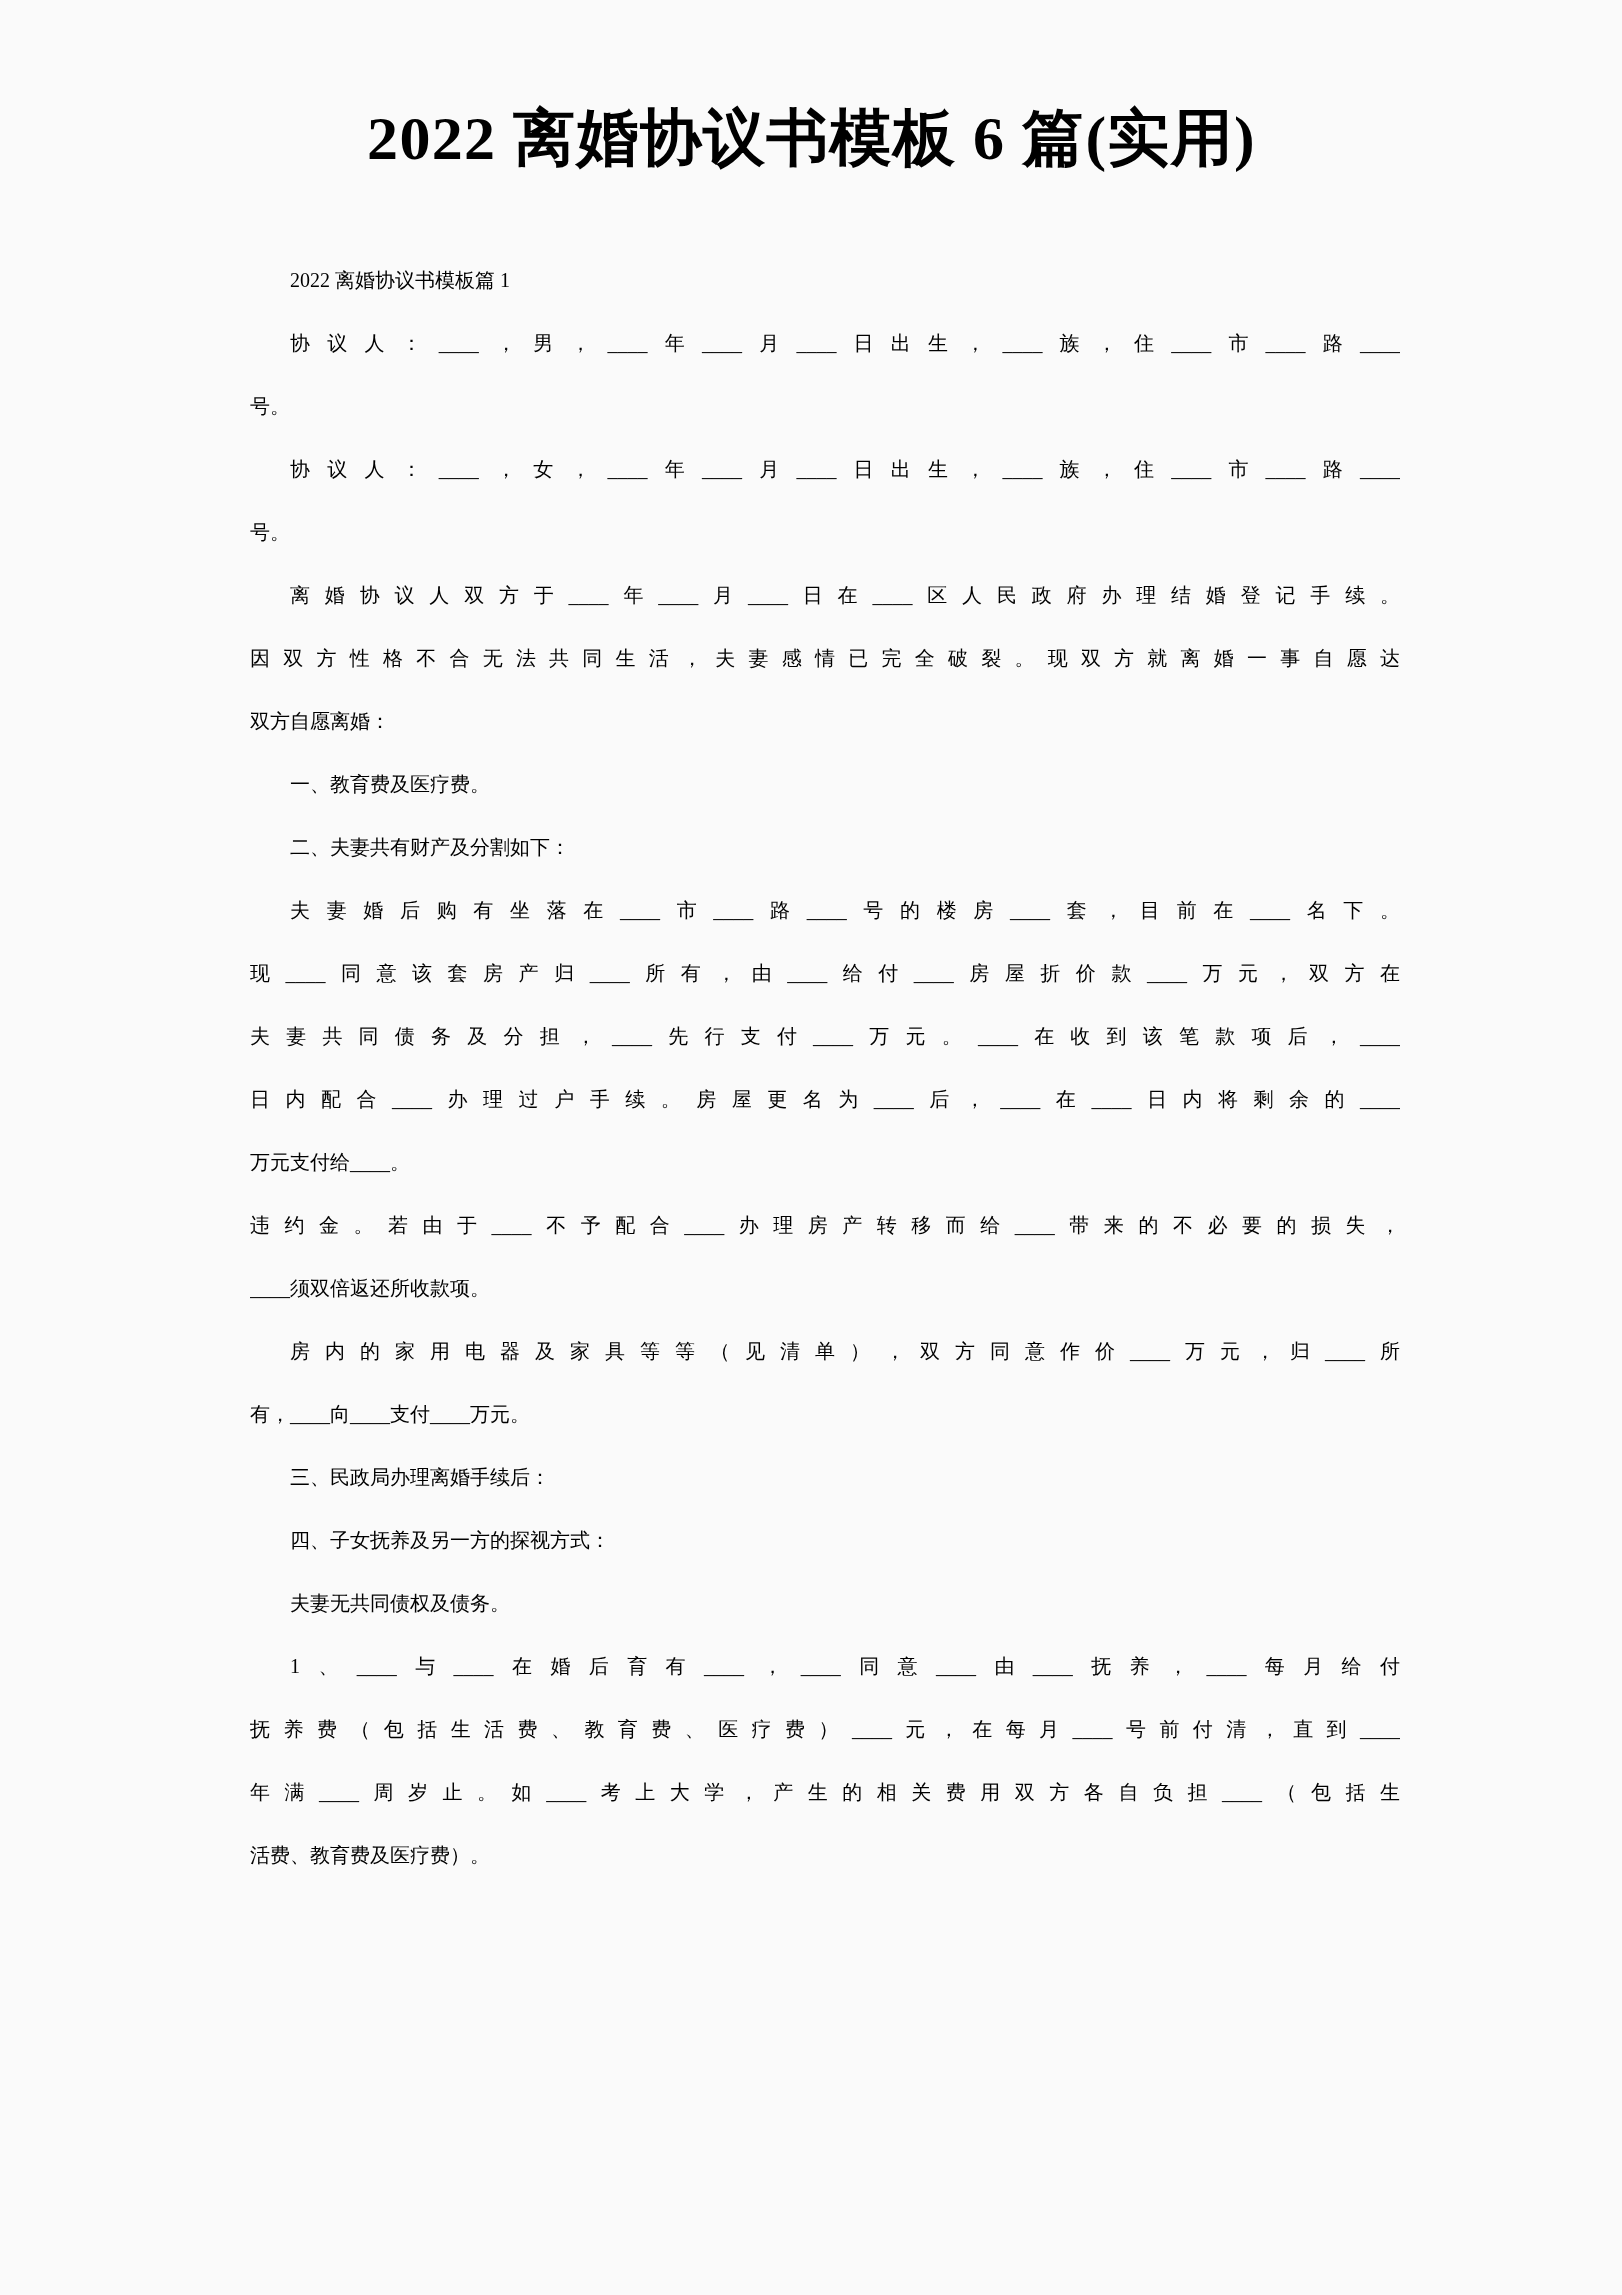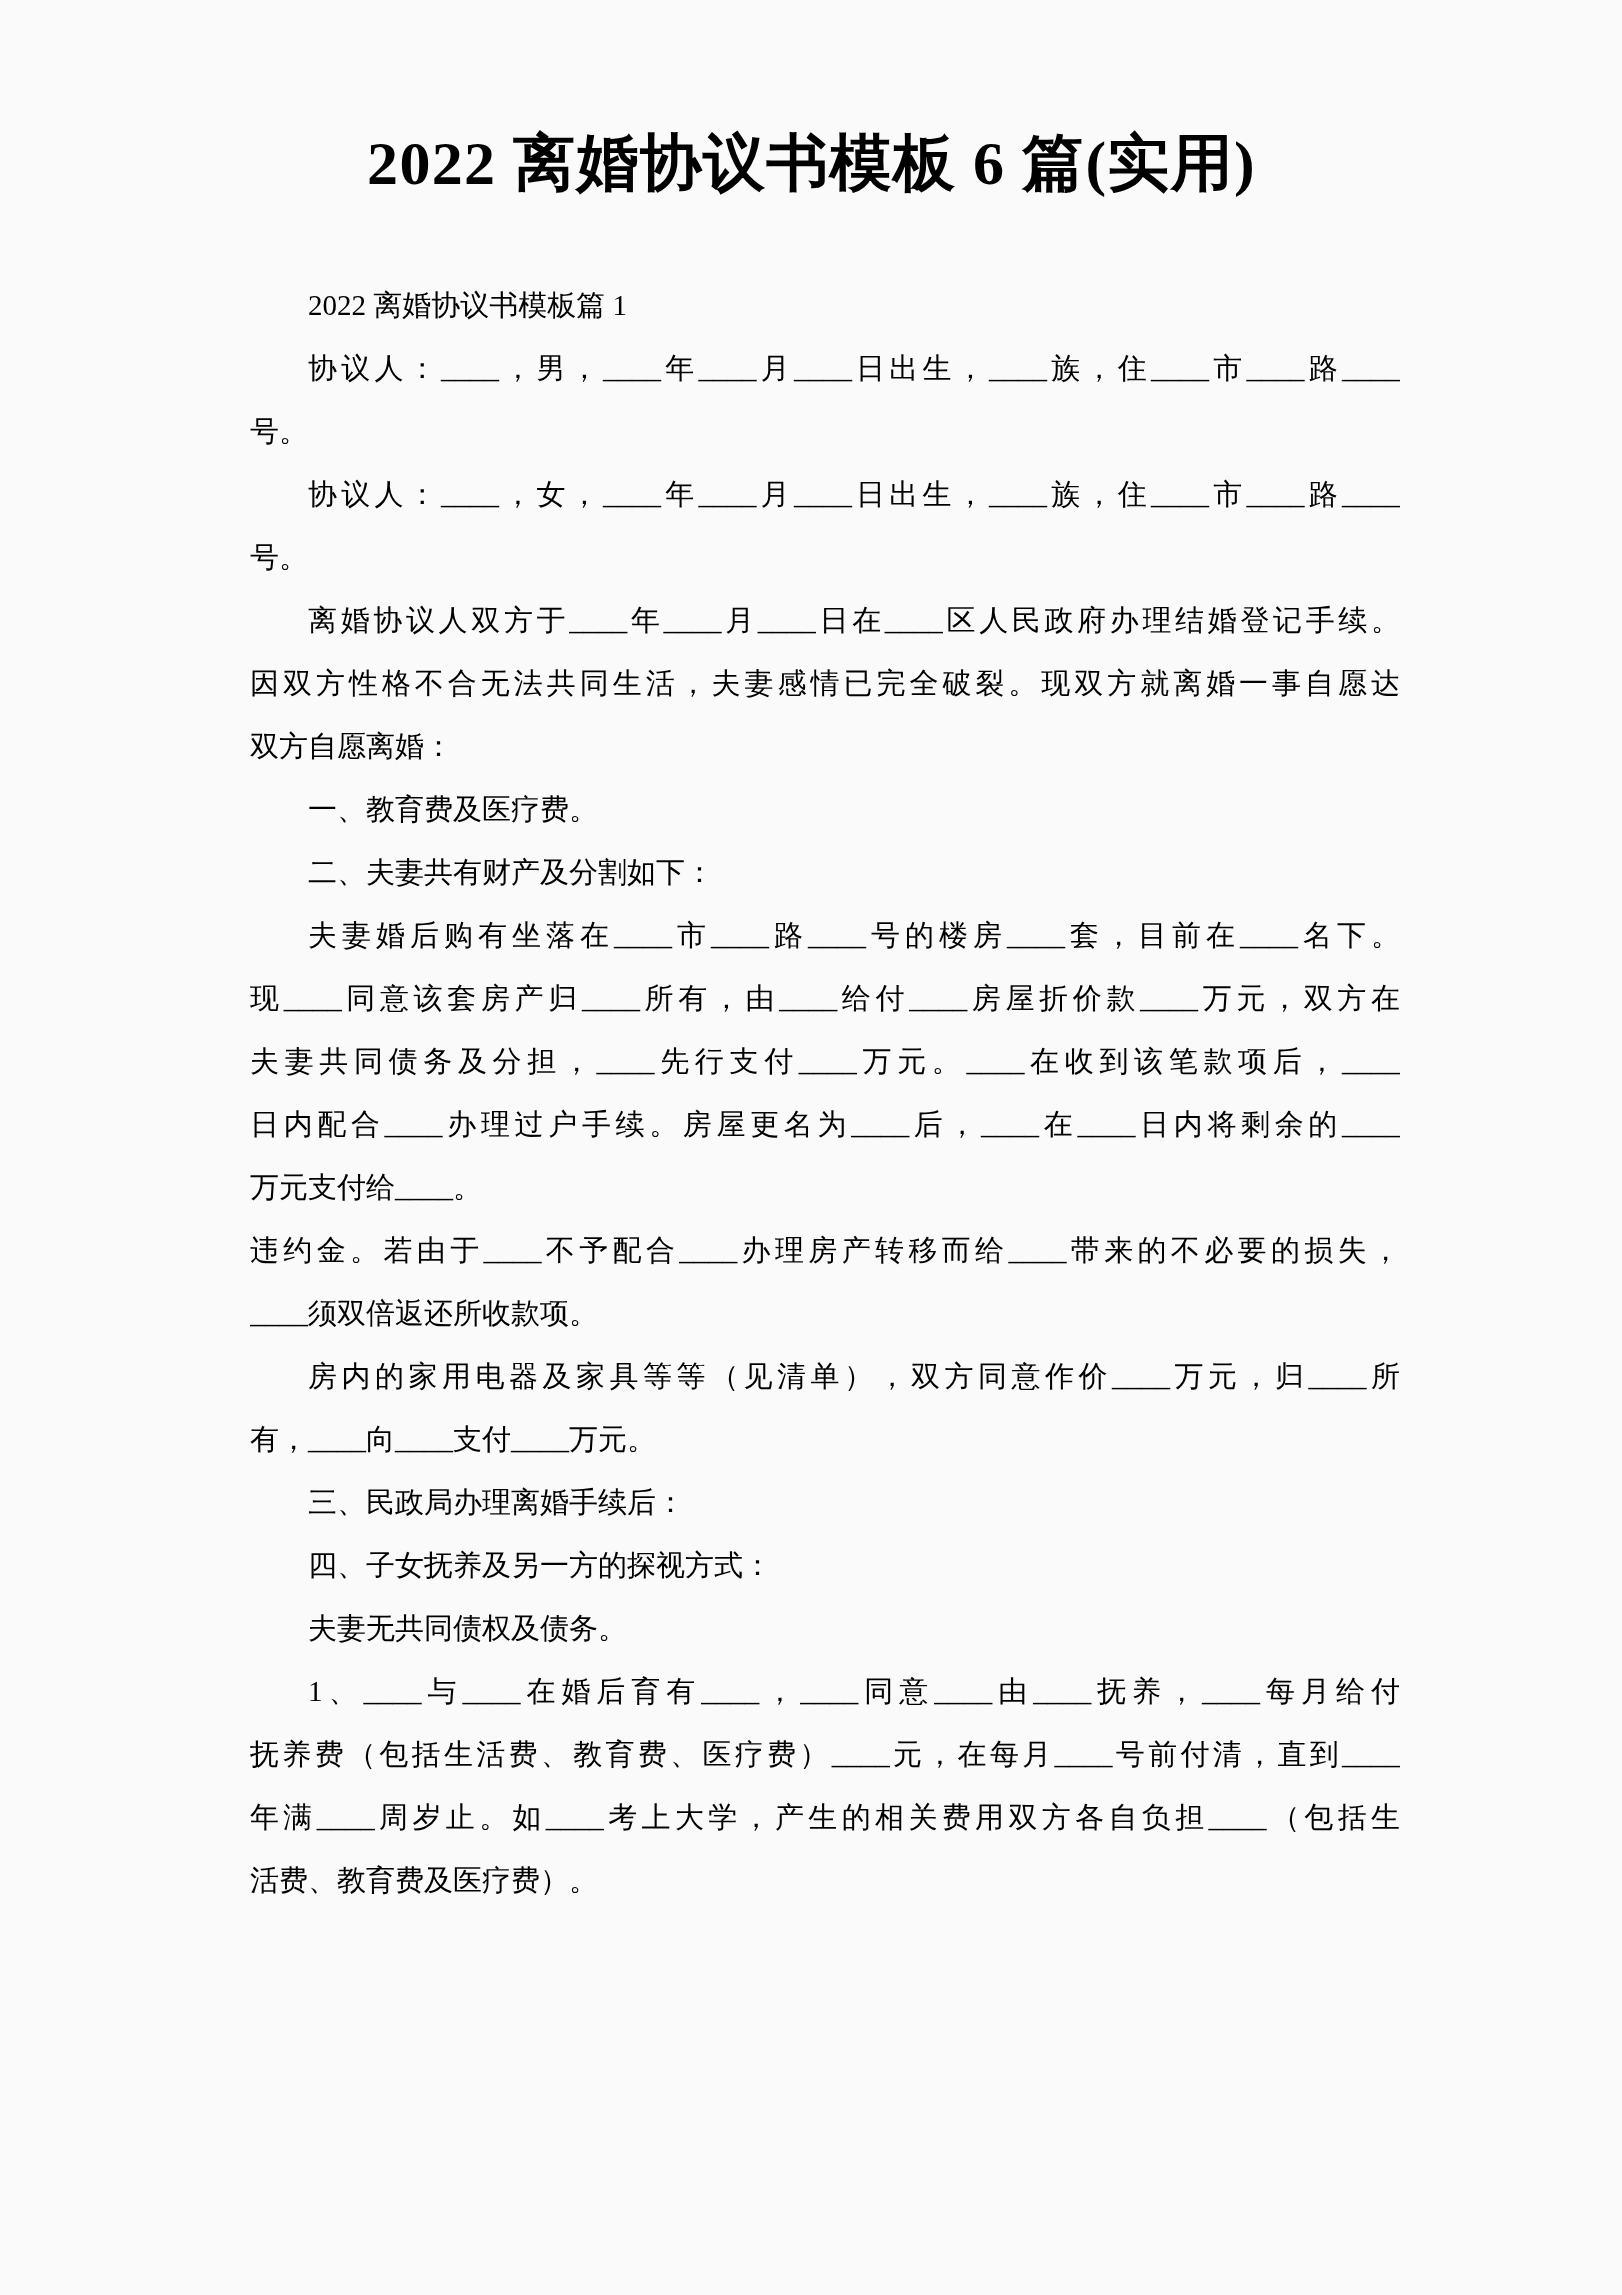--- a/index.html
+++ b/index.html
@@ -13,33 +13,33 @@
   }
   .page {
     position: relative;
     width: 1623px;
     height: 2295px;
     overflow: hidden;
     box-sizing: border-box;
   }
   .doc-title {
     margin: 0;
-    padding-top: 111px;
+    padding-top: 86px;
     text-align: center;
     font-size: 62px;
     font-weight: bold;
     line-height: 105px;
     letter-spacing: 1.3px;
     white-space: nowrap;
   }
   .doc-body {
     margin-top: 58px;
     margin-left: 250px;
     width: 1150px;
-    font-size: 29px;
+    font-size: 20px;
     line-height: 63px;
   }
   .para {
     margin: 0;
     padding: 0;
   }
   .line {
     height: 63px;
     overflow: hidden;
     text-align: left;

